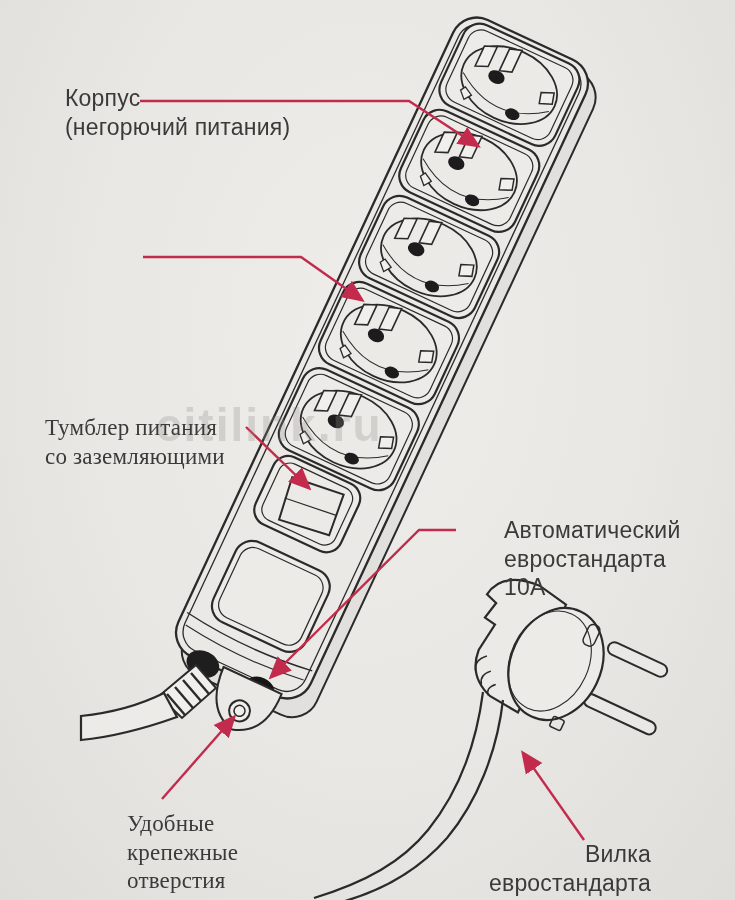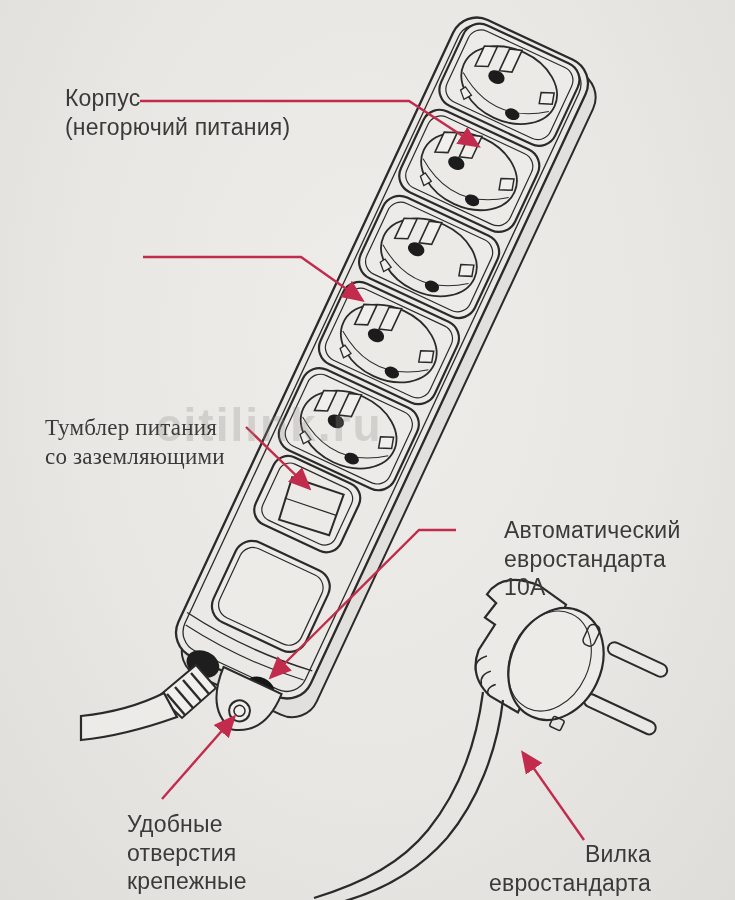--- a/index.html
+++ b/index.html
@@ -141,24 +141,24 @@
     <span>Тумблер питания</span>
     <span>со заземляющими</span>
   </div>
 
   <div class="callout" style="left:492px;top:516px;margin-left:12px;">
     <span>Автоматический</span>
     <span>евростандарта</span>
     <span>10А</span>
   </div>
 
-  <div class="callout" style="left:127px;top:810px;">
+  <div class="callout" style="left:127px;top:810px;font-family:Liberation Serif, serif;">
     <span>Удобные</span>
+    <span>крепежные</span>
     <span>отверстия</span>
-    <span>крепежные</span>
   </div>
 
   <div class="callout align-right" style="left:400px;top:840px;width:251px;">
     <span>Вилка</span>
     <span>евростандарта</span>
   </div>
 
 </div>
 
 </body></html>

